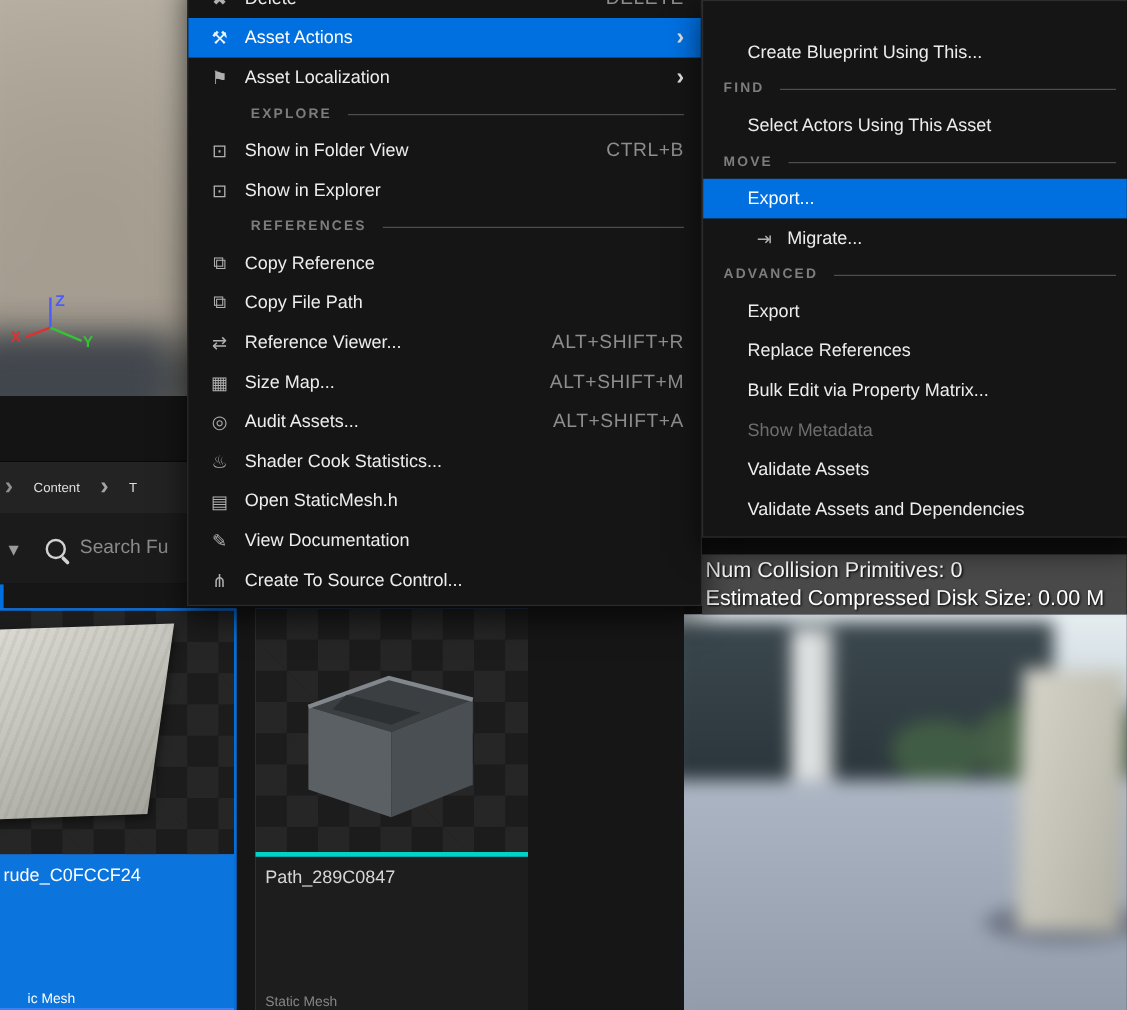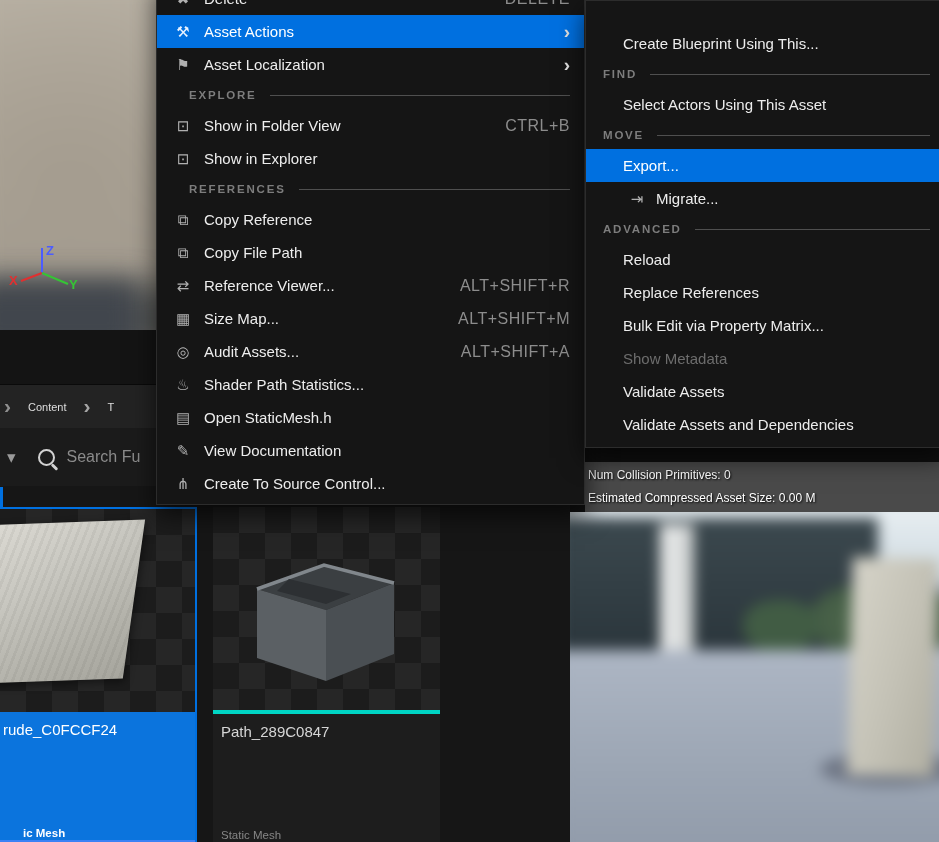--- a/index.html
+++ b/index.html
@@ -53,56 +53,56 @@
   .slab::after { content:""; position:absolute; inset:0;
     background:repeating-linear-gradient(104deg, rgba(40,40,35,.06) 0 3px, transparent 3px 8px); }
   .typebar { width:100%; height:4px; }
   .tlabel { position:relative; width:100%; height:128px; }
   .tlabel.sel { background:#0b74dd; }
   .tlabel.unsel { background:#1d1d1d; }
   .tname { font-size:15px; padding:9px 6px 0 3px; white-space:nowrap; overflow:hidden; }
   .tlabel.sel .tname { color:#ffffff; }
   .tlabel.unsel .tname { color:#d6d6d6; padding-left:8px; }
   .ttype { position:absolute; bottom:1px; font-size:11.5px; }
-  .tlabel.sel .ttype { color:#ffffff; font-weight:bold; left:3px;padding-left:20px; }
+  .tlabel.sel .ttype { color:#ffffff; font-weight:normal; left:3px;padding-left:20px; }
   .tlabel.unsel .ttype { color:#868686; left:8px; }
 
   
   .preview { position:absolute; left:570px; top:512px; width:369px; height:356px; overflow:hidden; background:#98a1b0; }
   .scene { position:absolute; inset:-12px; filter:blur(7px); }
   .sky { position:absolute; left:0; top:0; width:400px; height:82px; background:linear-gradient(180deg,#eaf0f3,#cdd9e0); }
   .building { position:absolute; left:0; top:18px; width:320px; height:132px; background:linear-gradient(180deg,#3b484e,#2b363c); }
   .pillar { position:absolute; left:102px; top:24px; width:34px; height:126px; background:linear-gradient(90deg,#f0f1f1,#c8cccc); }
   .tree1 { position:absolute; left:252px; top:82px; width:150px; height:76px; background:radial-gradient(#546f50,#3c5340); border-radius:45%; }
   .tree2 { position:absolute; left:185px; top:100px; width:75px; height:52px; background:#415c44; border-radius:45%; }
   .ground { position:absolute; left:0; top:150px; width:400px; height:210px; background:linear-gradient(180deg,#adb6c4 0%,#9ca6b4 55%,#909aa9 100%); }
   .pslab { position:absolute; left:292px; top:58px; width:86px; height:218px; transform:rotate(1.5deg);
     background:linear-gradient(105deg,#d6d4c9 0%,#c3c1b5 55%,#b0aea1 100%); }
   .pslab-shadow { position:absolute; left:262px; top:252px; width:140px; height:34px; background:rgba(55,60,75,.45); border-radius:50%; }
   .watermark { position:absolute; right:14px; bottom:9px; color:rgba(235,235,235,.8); font-size:12.5px; text-shadow:1px 1px 2px rgba(0,0,0,.6); }
 
   
   .status-overlay { position:absolute; left:585px; top:462px; width:354px; height:50px; background:#4a4a4a; z-index:5; padding:2px 0 0 3px; }
-  .status-overlay div { color:#ffffff; font-size:12px; line-height:23px; white-space:nowrap; text-shadow:1px 1px 2px #000; }
+  .status-overlay div { color:#ffffff; font-size:18px; line-height:23px; white-space:nowrap; text-shadow:1px 1px 2px #000; }
 
   
   .menu { position:absolute; background:#151515; border:1px solid #2c2c2c; box-shadow:0 10px 24px rgba(0,0,0,.65); z-index:10; }
   .menu-left { left:156px; top:-23px; width:429px; padding:4px 0; }
   .menu-right { left:585px; top:0; width:360px; padding:26px 0 6px 0; border-left:1px solid #2c2c2c; }
   .mrow { display:flex; align-items:center; height:33px; padding-right:14px; }
   .mrow.hl { background:#0070e0; }
   .mi-icon { flex:none; width:26px; margin-left:13px; text-align:center; color:#b0b0b0; font-size:15px; }
   .mrow.hl .mi-icon { color:#eaf3ff; }
   .mi-label { flex:1; color:#ededed; font-size:15px; margin-left:8px; white-space:nowrap; overflow:hidden; }
   .mrow.hl .mi-label { color:#ffffff; }
   .mrow.disabled .mi-label { color:#6d6d6d; }
   .mi-shortcut { color:#8d8d8d; font-size:16px; letter-spacing:.5px; margin-left:18px; white-space:nowrap; }
   .mi-arrow { color:#e0e0e0; font-size:19px; font-weight:bold; margin-left:12px; line-height:1; }
   .msec { display:flex; align-items:center; height:28px; }
-  .menu-left .msec { padding-left:32px; }
+  .menu-left .msec { padding-left:32px;margin-left:20px; }
   .menu-right .msec { padding-left:17px; }
   .sec-label { color:#7d7d7d; font-size:11.5px; font-weight:bold; letter-spacing:1.8px; white-space:nowrap; }
   .sec-line { flex:1; height:1px; background:#4f4f4f; margin:0 14px 0 13px; }
   .menu-right .mi-label { margin-left:37px; }
   .menu-right .mrow.with-icon .mi-label { margin-left:8px; }
   .menu-right .mi-icon { margin-left:40px; width:22px; }
 </style>
 </head>
 <body>
 
@@ -177,21 +177,21 @@
     <div class="tree2"></div>
     <div class="ground"></div>
     <div class="pslab-shadow"></div>
     <div class="pslab"></div>
   </div>
   <div class="watermark">CSDN @Deveuper</div>
 </div>
 
 <div class="status-overlay">
   <div>Num Collision Primitives:  0</div>
-  <div>Estimated Compressed Asset Size: 0.00 M</div>
+  <div>Estimated Compressed Disk Size: 0.00 M</div>
 </div>
 
 <div class="menu menu-left">
 
   <div class="mrow">
     <span class="mi-icon">✖</span>
     <span class="mi-label">Delete</span>
     <span class="mi-shortcut">DELETE</span>
   </div>
 
@@ -251,21 +251,21 @@
   </div>
 
   <div class="mrow">
     <span class="mi-icon">◎</span>
     <span class="mi-label">Audit Assets...</span>
     <span class="mi-shortcut">ALT+SHIFT+A</span>
   </div>
 
   <div class="mrow">
     <span class="mi-icon">♨</span>
-    <span class="mi-label">Shader Path Statistics...</span>
+    <span class="mi-label">Shader Cook Statistics...</span>
   </div>
 
   <div class="mrow">
     <span class="mi-icon">▤</span>
     <span class="mi-label">Open StaticMesh.h</span>
   </div>
 
   <div class="mrow">
     <span class="mi-icon">✎</span>
     <span class="mi-label">View Documentation</span>
@@ -305,21 +305,21 @@
     <span class="mi-icon">⇥</span>
     <span class="mi-label">Migrate...</span>
   </div>
 
   <div class="msec">
     <span class="sec-label">ADVANCED</span>
     <span class="sec-line"></span>
   </div>
 
   <div class="mrow">
-    <span class="mi-label">Reload</span>
+    <span class="mi-label">Export</span>
   </div>
 
   <div class="mrow">
     <span class="mi-label">Replace References</span>
   </div>
 
   <div class="mrow">
     <span class="mi-label">Bulk Edit via Property Matrix...</span>
   </div>
 

